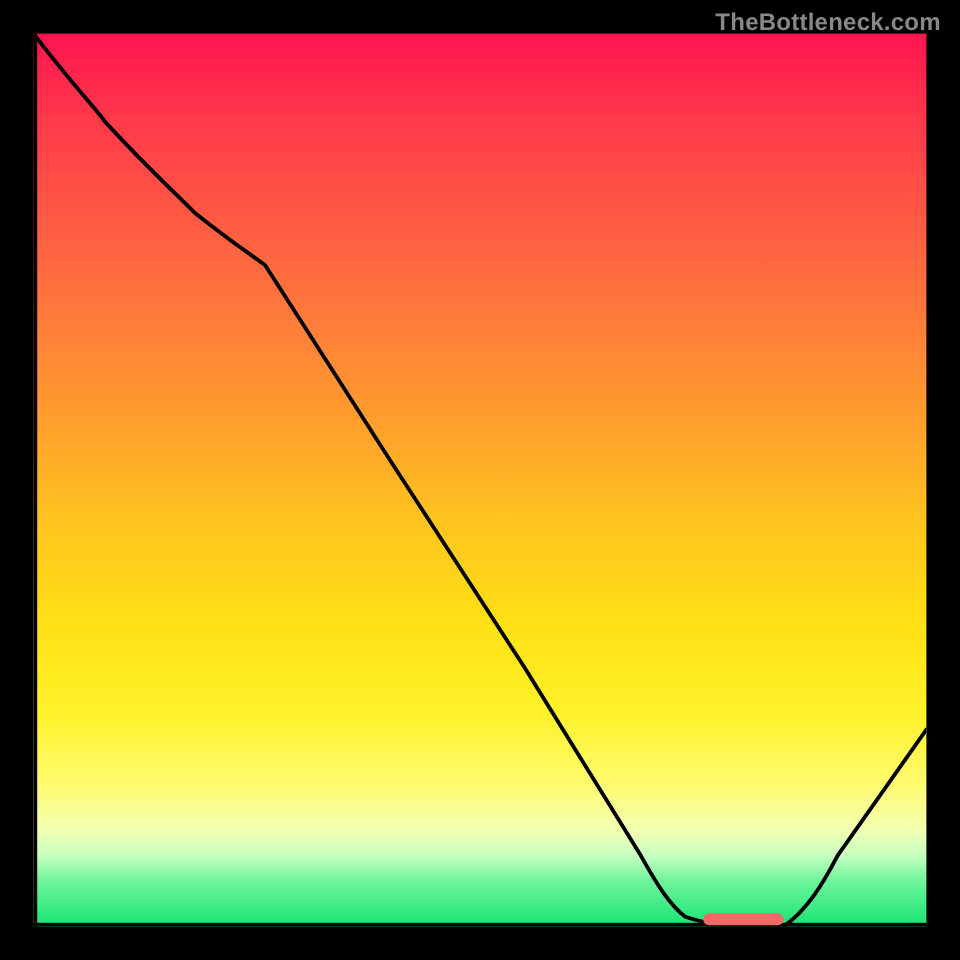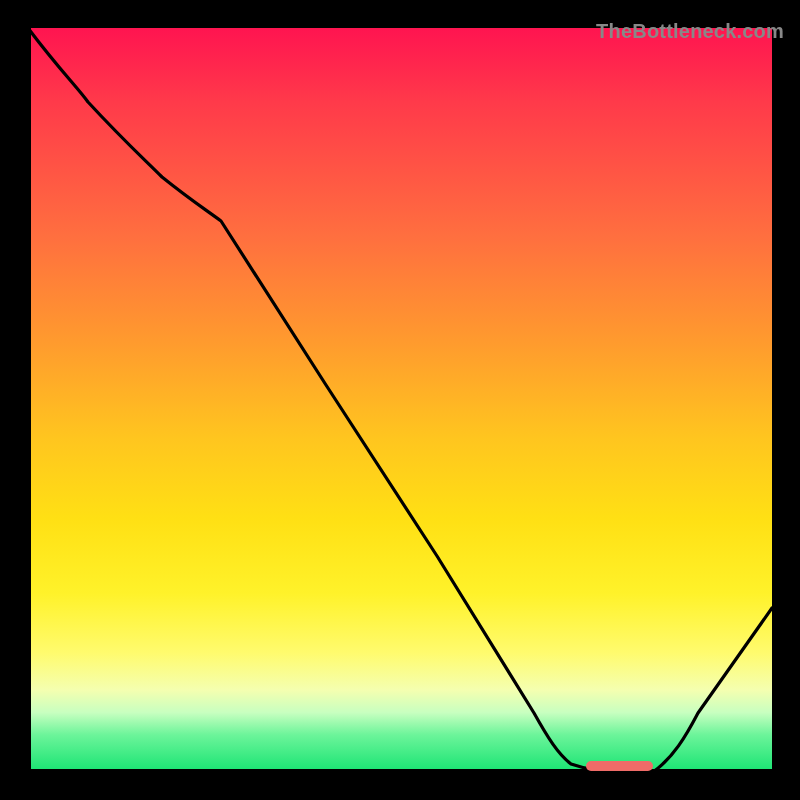--- a/index.html
+++ b/index.html
@@ -11,21 +11,21 @@
     overflow: hidden;
     font-family: Arial, Helvetica, sans-serif;
   }
   .wrap {
     position: relative;
     width: 800px;
     height: 800px;
   }
   .watermark {
     position: absolute;
-    top: 20px;
+    top: 8px;
     right: 16px;
     color: #888;
     font-size: 20px;
     font-weight: 600;
     letter-spacing: 0.2px;
     z-index: 10;
   }
   .plot-outer {
     position: absolute;
     left: 28px;

